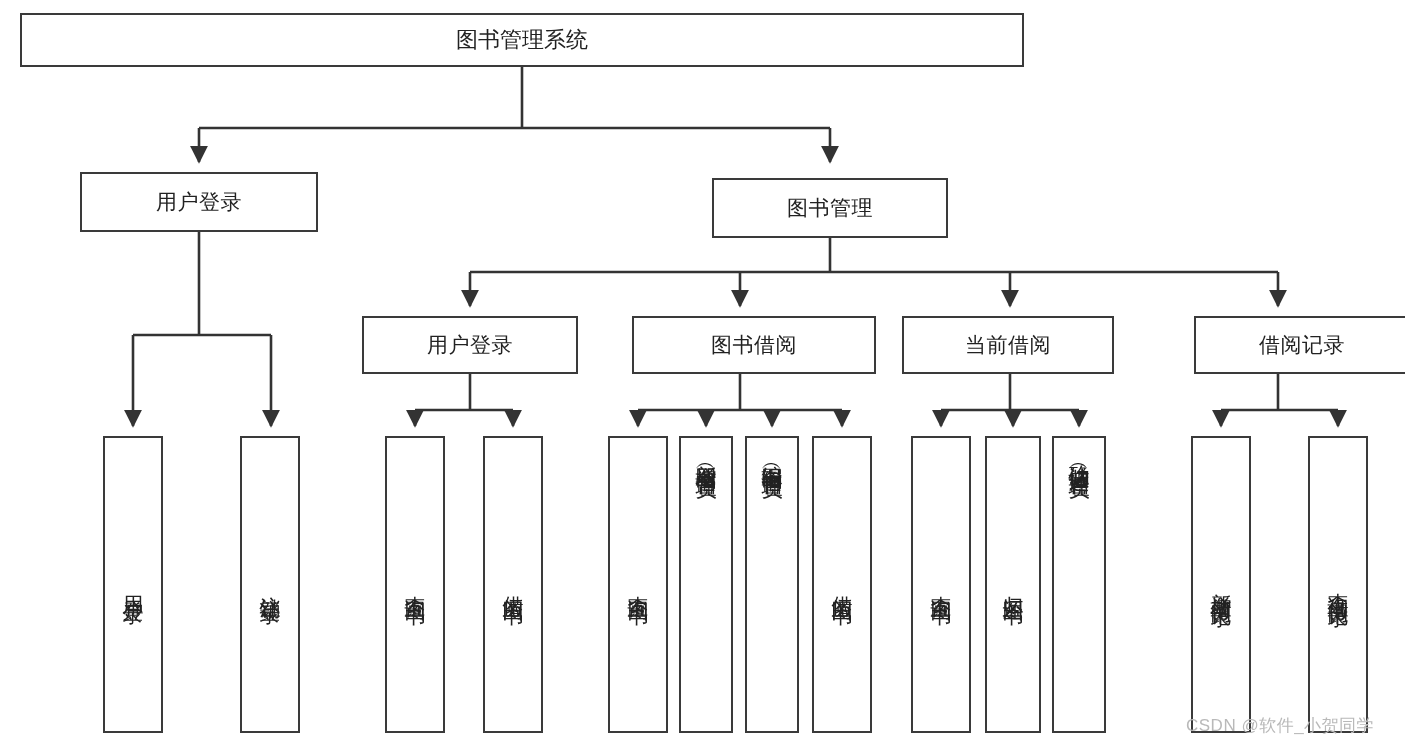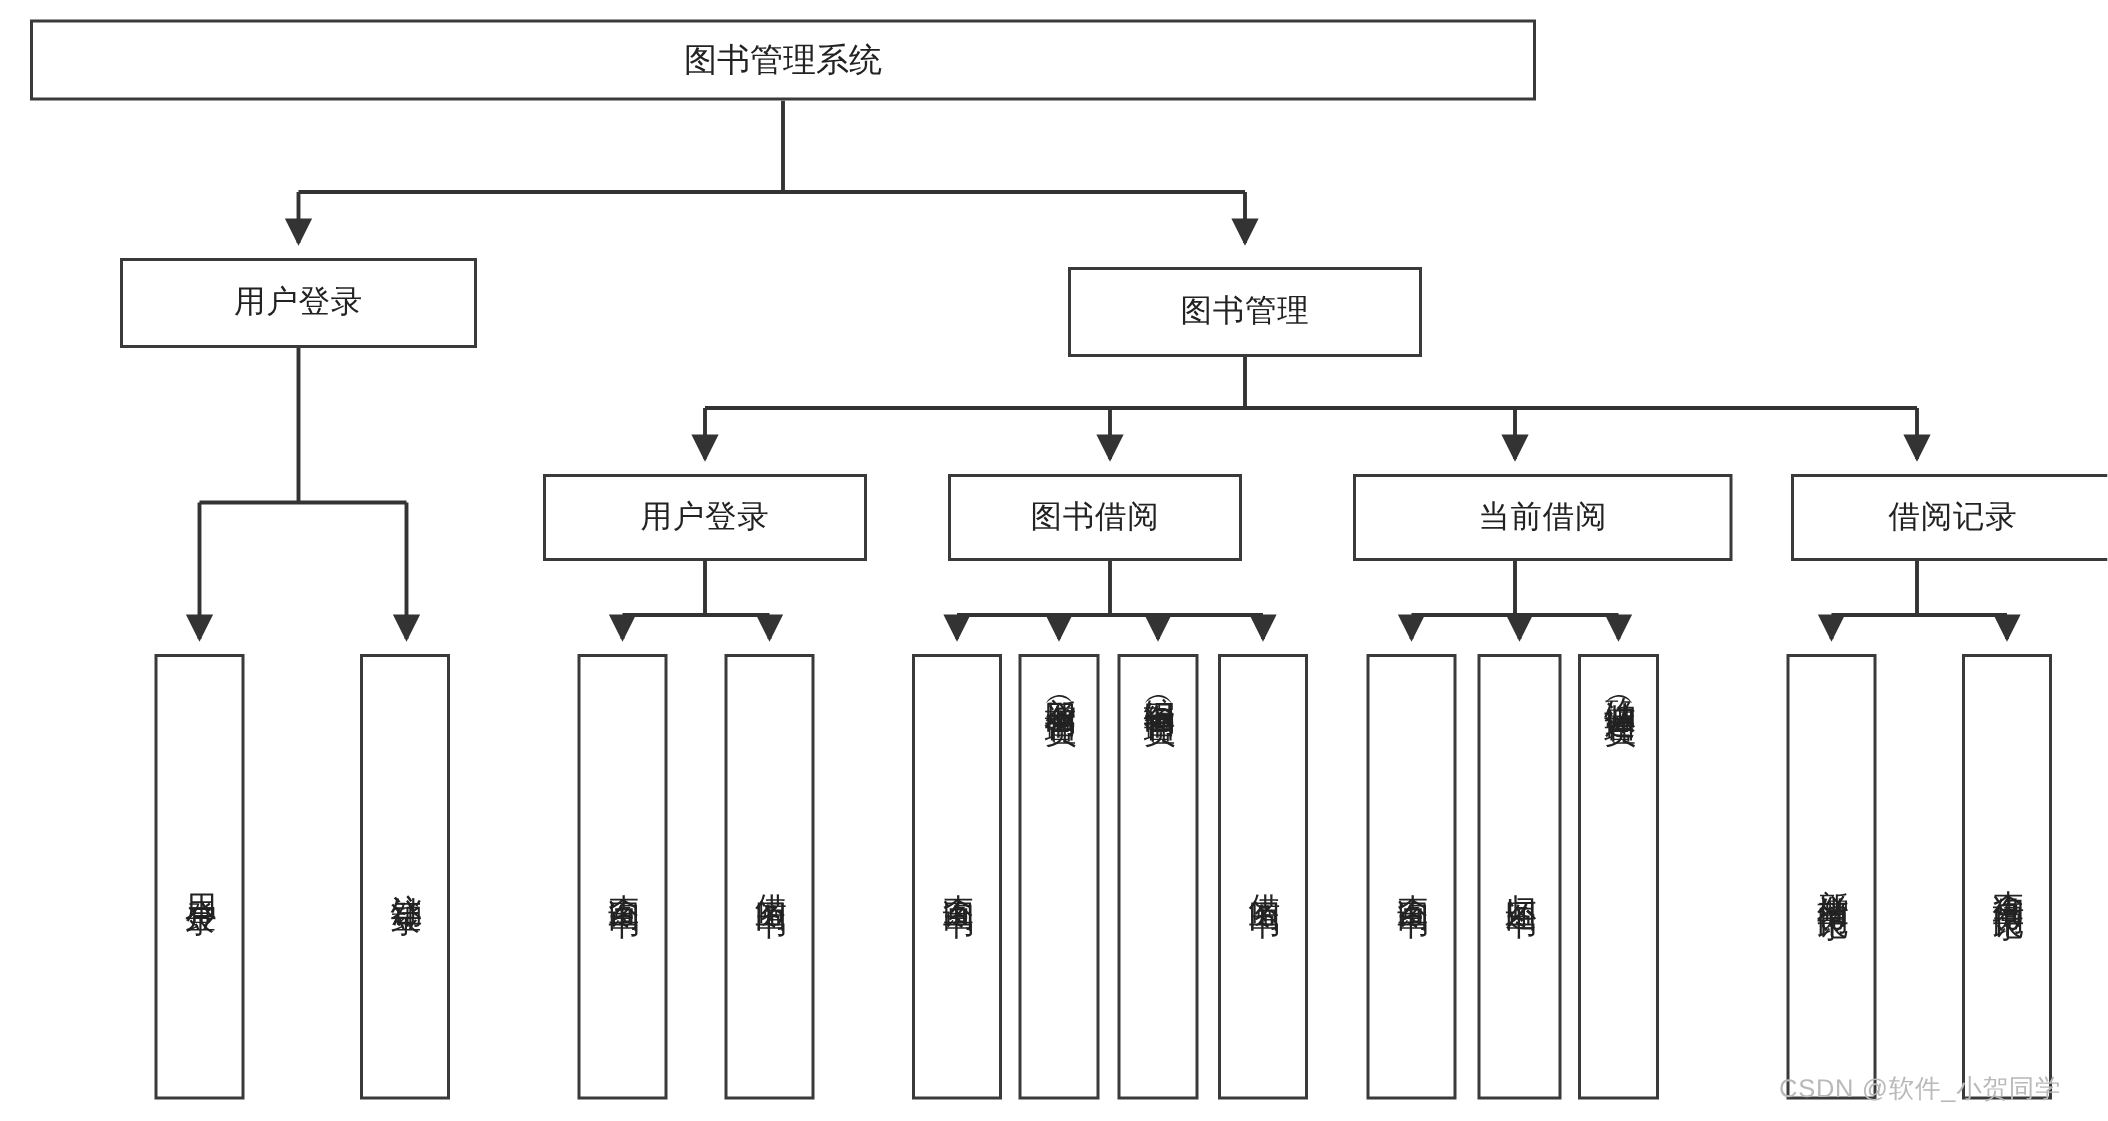--- a/index.html
+++ b/index.html
@@ -136,24 +136,24 @@
   <div class="node h" id="n-l2-0" style="left: 80px; top: 172px; width: 238px; height: 60px;">
     <span>用户登录</span>
   </div>
   <div class="node h" id="n-l2-1" style="left: 712px; top: 178px; width: 236px; height: 60px;">
     <span>图书管理</span>
   </div>
 
   <div class="node h" id="n-l3-0" style="left: 362px; top: 316px; width: 216px; height: 58px;">
     <span>用户登录</span>
   </div>
-  <div class="node h" id="n-l3-1" style="left: 632px; top: 316px; width: 196px; height: 58px;">
+  <div class="node h" id="n-l3-1" style="left: 632px; top: 316px; width: 244px; height: 58px;">
     <span>图书借阅</span>
   </div>
-  <div class="node h" id="n-l3-2" style="left: 902px; top: 316px; width: 253px; height: 58px;">
+  <div class="node h" id="n-l3-2" style="left: 902px; top: 316px; width: 212px; height: 58px;">
     <span>当前借阅</span>
   </div>
   <div class="node h" id="n-l3-3" style="left: 1170px; top: 316px; width: 216px; height: 58px; margin-left: 24px;">
     <span>借阅记录</span>
   </div>
 
   <div class="node leaf center" id="n-lf-0" style="left: 103px; top: 436px; width: 60px; height: 297px;">
     <span class="vtext">用户登录</span>
   </div>
   <div class="node leaf center" id="n-lf-1" style="left: 240px; top: 436px; width: 60px; height: 297px;">

